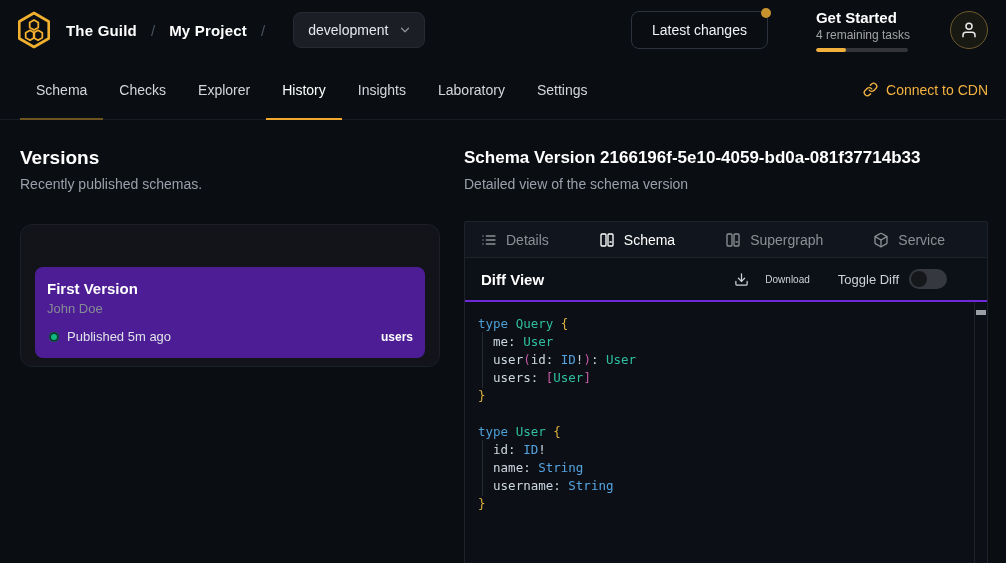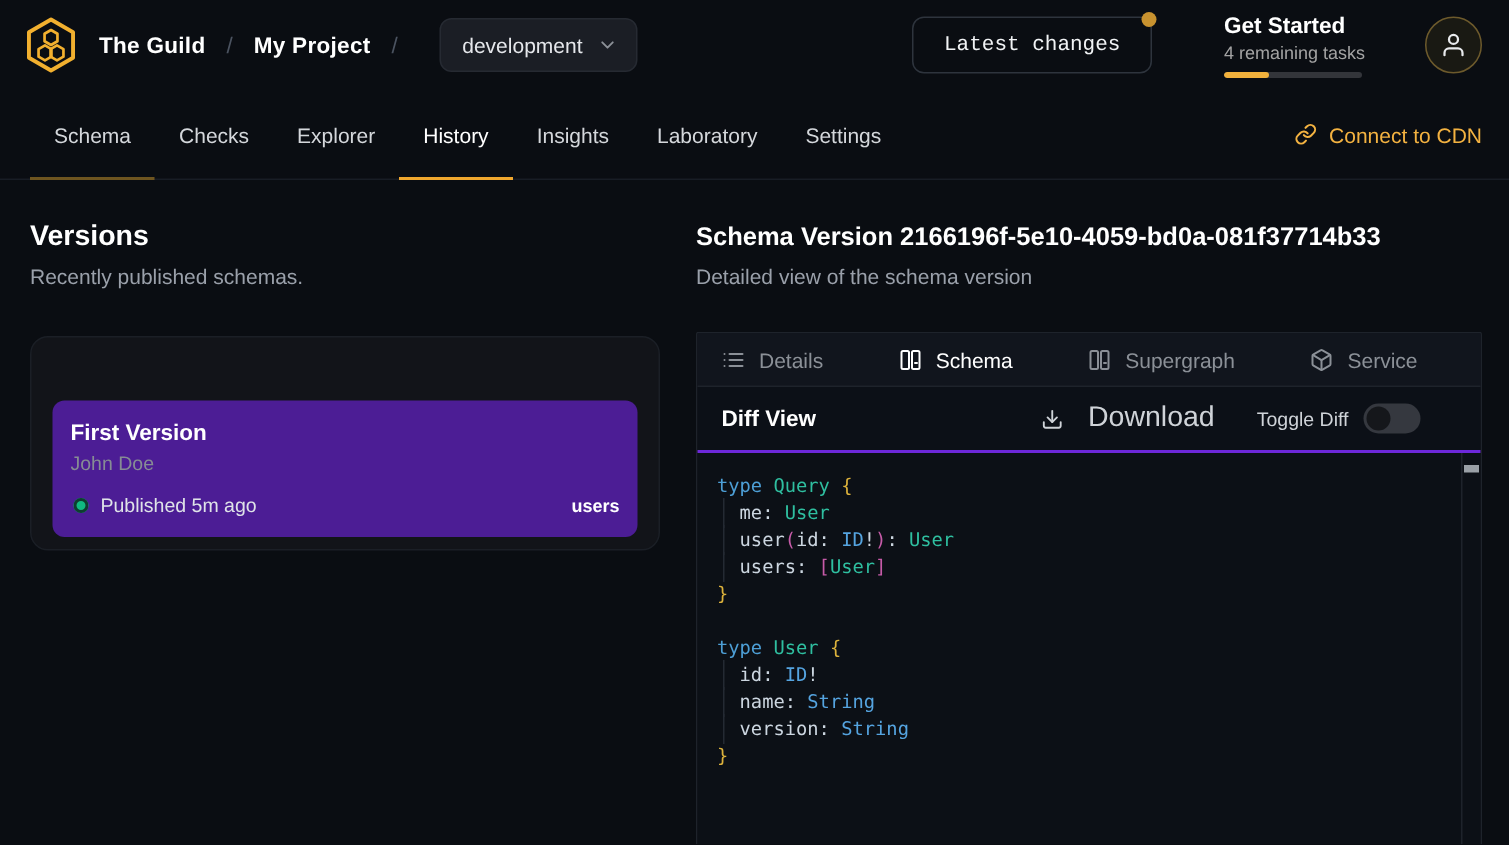--- a/index.html
+++ b/index.html
@@ -21,21 +21,21 @@
     display:flex; align-items:center; gap:10px;
     background:#1b1e25; border:1px solid #262a32; border-radius:8px;
     height:36px; padding:0 12px 0 14px; margin-left:14px;
     color:#e5e7eb; font-size:14px; cursor:pointer;
   }
   .target-select .chev { color:#8b9097; }
   .header-spacer { flex:1; }
   .latest-btn {
     position:relative; height:38px; padding:0 20px;
     background:transparent; border:1px solid #2e343d; border-radius:8px;
-    color:#f1f3f5; font-size:14px; cursor:pointer; font-family:Liberation Mono, monospace;
+    color:#f1f3f5; font-size:14px; cursor:pointer; font-family:Liberation Sans, sans-serif;
   }
   .latest-dot {
     position:absolute; top:-4px; right:-4px; width:10px; height:10px;
     border-radius:50%; background:#c8922f;
   }
   .get-started { margin-left:48px; margin-right:40px; cursor:pointer; }
   .gs-title { color:#fff; font-size:15px; font-weight:600; line-height:18px; }
   .gs-sub { color:#a3a3a3; font-size:12px; line-height:16px;text-align:center; }
   .gs-bar { margin-top:5px; width:92px; height:4px; border-radius:2px; background:#33353a; overflow:hidden; }
   .gs-fill { height:100%; background:#f2b13c; border-radius:2px; }
@@ -86,21 +86,21 @@
   .detail-panel {
     margin-top:29px; flex:1; display:flex; flex-direction:column;
     border:1px solid #1e232b; border-bottom:none; border-radius:2px 2px 0 0; min-height:0;
   }
   .panel-tabs { height:36px; flex:none; background:#11151d; border-bottom:1px solid #1e232b; display:flex; align-items:center; padding:0 16px; gap:50px; }
   .panel-tab { display:flex; align-items:center; gap:9px; color:#8b9097; font-size:14px; cursor:pointer; }
   .panel-tab.active { color:#fff; font-weight:500; }
   .diff-row { height:44px; flex:none; background:#0c1017; border-bottom:2px solid #6d28d9; display:flex; align-items:center; padding:0 40px 0 16px; }
   .diff-title { color:#fff; font-size:15px; font-weight:700; }
   .diff-actions { margin-left:auto; display:flex; align-items:center; gap:28px; }
-  .download-btn { display:flex; align-items:center; gap:16px; color:#cfd3d8; font-size:19px; cursor:pointer; }
+  .download-btn { display:flex; align-items:center; gap:16px; color:#cfd3d8; font-size:10px; cursor:pointer; }
   .toggle-wrap { display:flex; align-items:center; gap:10px; }
   .toggle-label { color:#cfd3d8; font-size:13px; }
   .switch { width:38px; height:20px; border-radius:10px; background:#35383f; position:relative; cursor:pointer; }
   .switch-knob { position:absolute; top:2px; left:2px; width:16px; height:16px; border-radius:50%; background:#15171b; }
 
   .code-area { flex:1; background:#0c1016; position:relative; overflow:hidden; padding:13px 20px 0 13px; }
   .code-block { font-family:"DejaVu Sans Mono", monospace; font-size:12.5px; line-height:18px; }
   .code-line { white-space:pre; position:relative; }
   .code-line.ind::before { content:""; position:absolute; left:4px; top:-1px; bottom:-1px; width:1px; background:#242a33; }
   .tok-kw { color:var(--tok-keyword); }
@@ -291,21 +291,21 @@
         <div class="code-block">
             <div class="code-line"><span class="tok-kw">type</span><span class="tok-pl"> </span><span class="tok-typ">Query</span><span class="tok-pl"> </span><span class="tok-br">{</span></div>
             <div class="code-line ind"><span class="tok-pl">  me: </span><span class="tok-typ">User</span></div>
             <div class="code-line ind"><span class="tok-pl">  user</span><span class="tok-pn">(</span><span class="tok-pl">id: </span><span class="tok-sc">ID</span><span class="tok-pl">!</span><span class="tok-pn">)</span><span class="tok-pl">: </span><span class="tok-typ">User</span></div>
             <div class="code-line ind"><span class="tok-pl">  users: </span><span class="tok-pn">[</span><span class="tok-typ">User</span><span class="tok-pn">]</span></div>
             <div class="code-line"><span class="tok-br">}</span></div>
             <div class="code-line">&nbsp;</div>
             <div class="code-line"><span class="tok-kw">type</span><span class="tok-pl"> </span><span class="tok-typ">User</span><span class="tok-pl"> </span><span class="tok-br">{</span></div>
             <div class="code-line ind"><span class="tok-pl">  id: </span><span class="tok-sc">ID</span><span class="tok-pl">!</span></div>
             <div class="code-line ind"><span class="tok-pl">  name: </span><span class="tok-sc">String</span></div>
-            <div class="code-line ind"><span class="tok-pl">  version: </span><span class="tok-sc">String</span></div>
+            <div class="code-line ind"><span class="tok-pl">  username: </span><span class="tok-sc">String</span></div>
             <div class="code-line"><span class="tok-br">}</span></div>
           </div>
         <div class="code-scrollbar">
           <div class="code-thumb"></div>
         </div>
       </div>
     </div>
   </div>
 </div>
 

